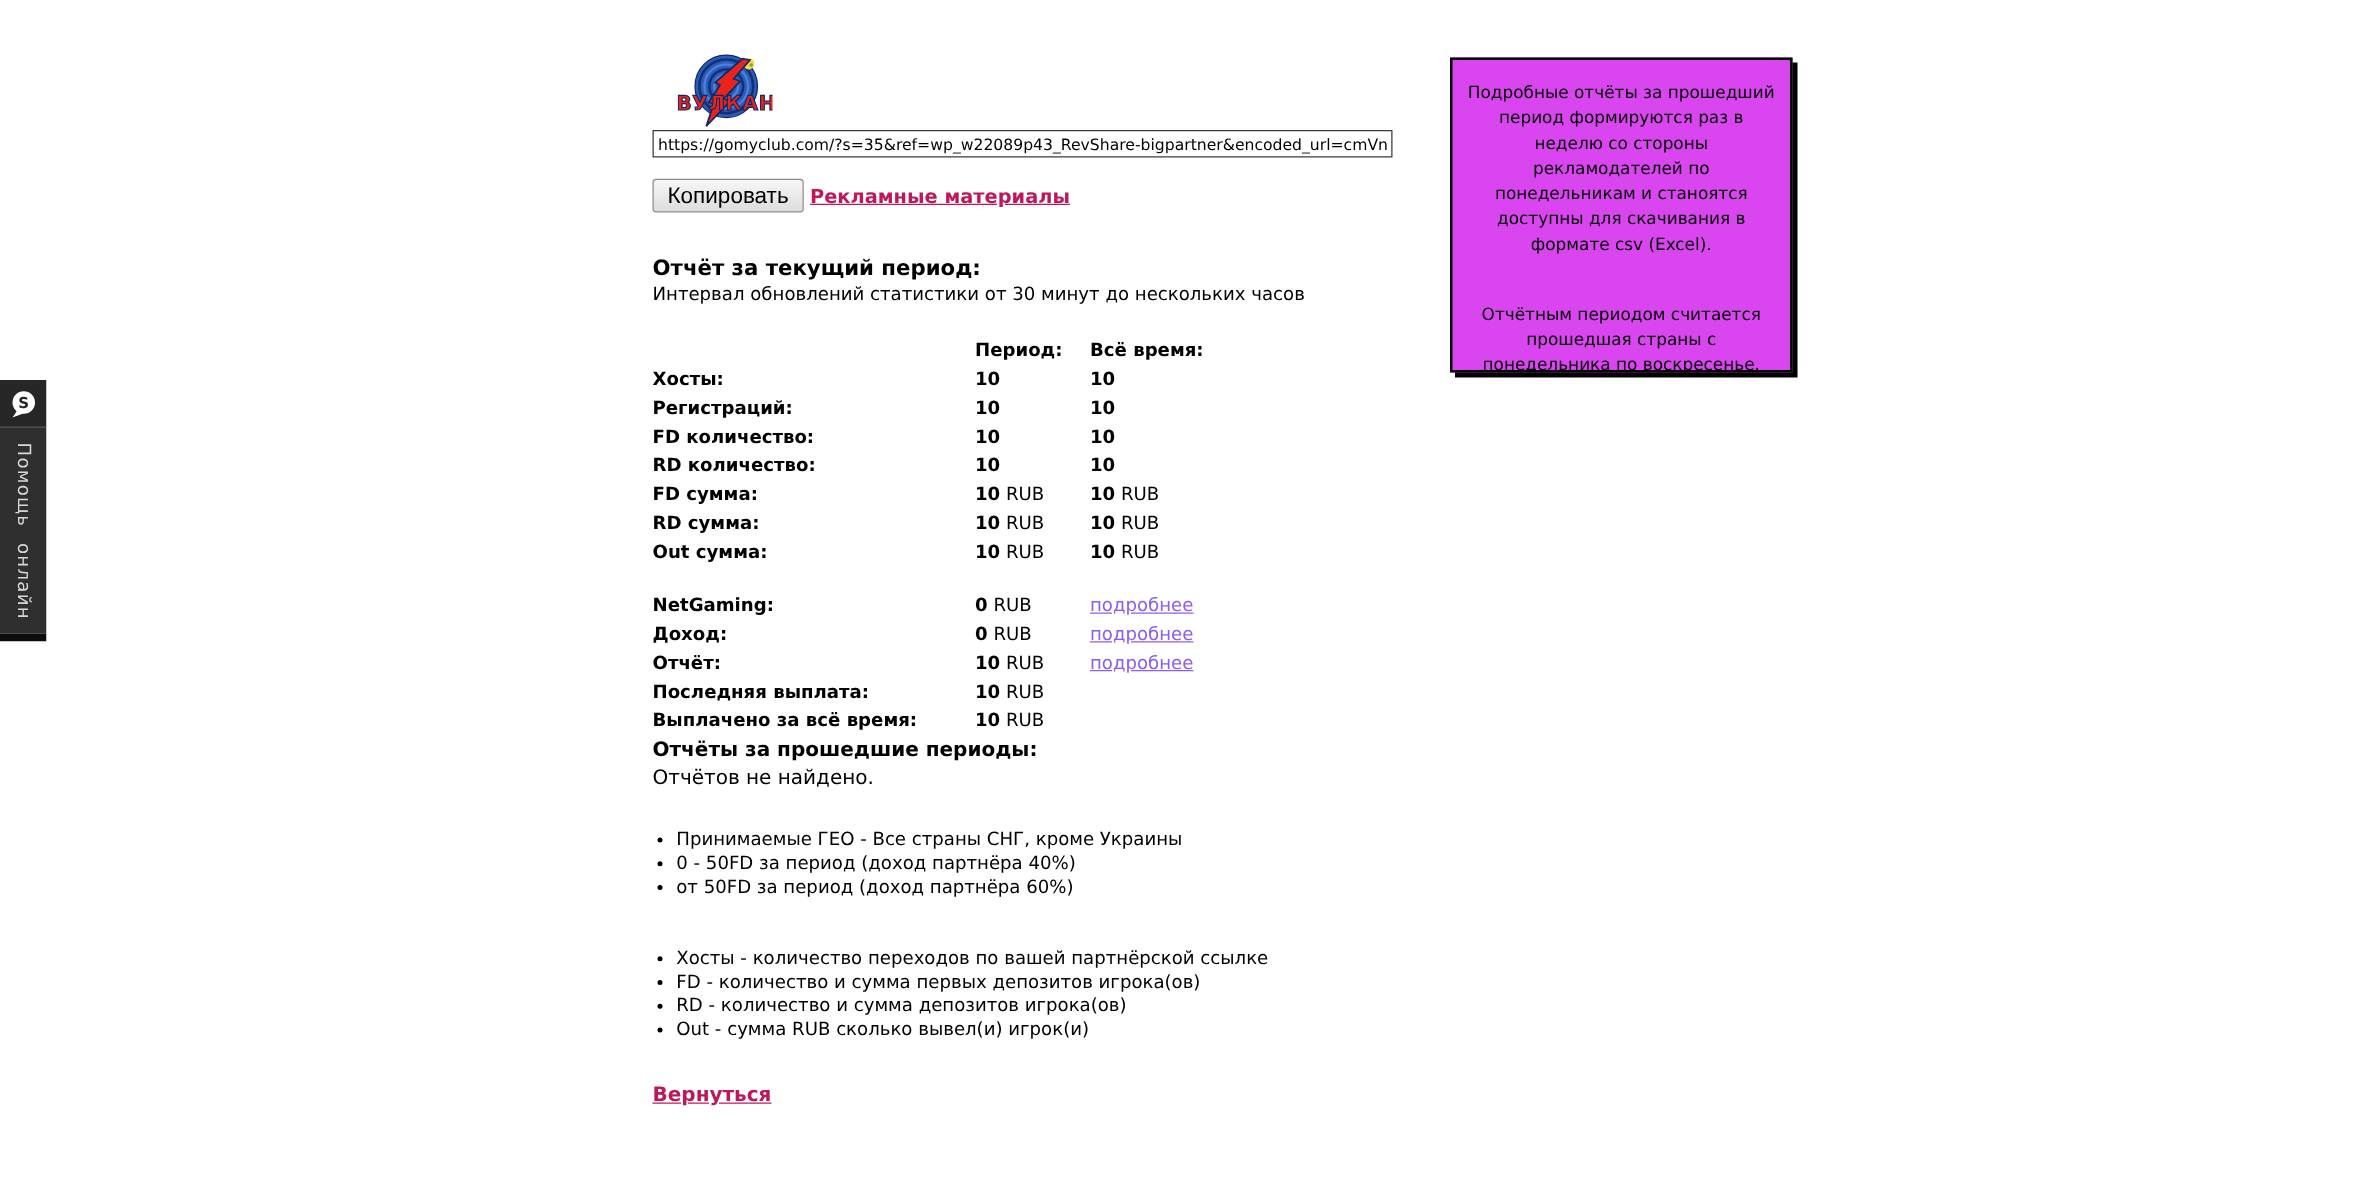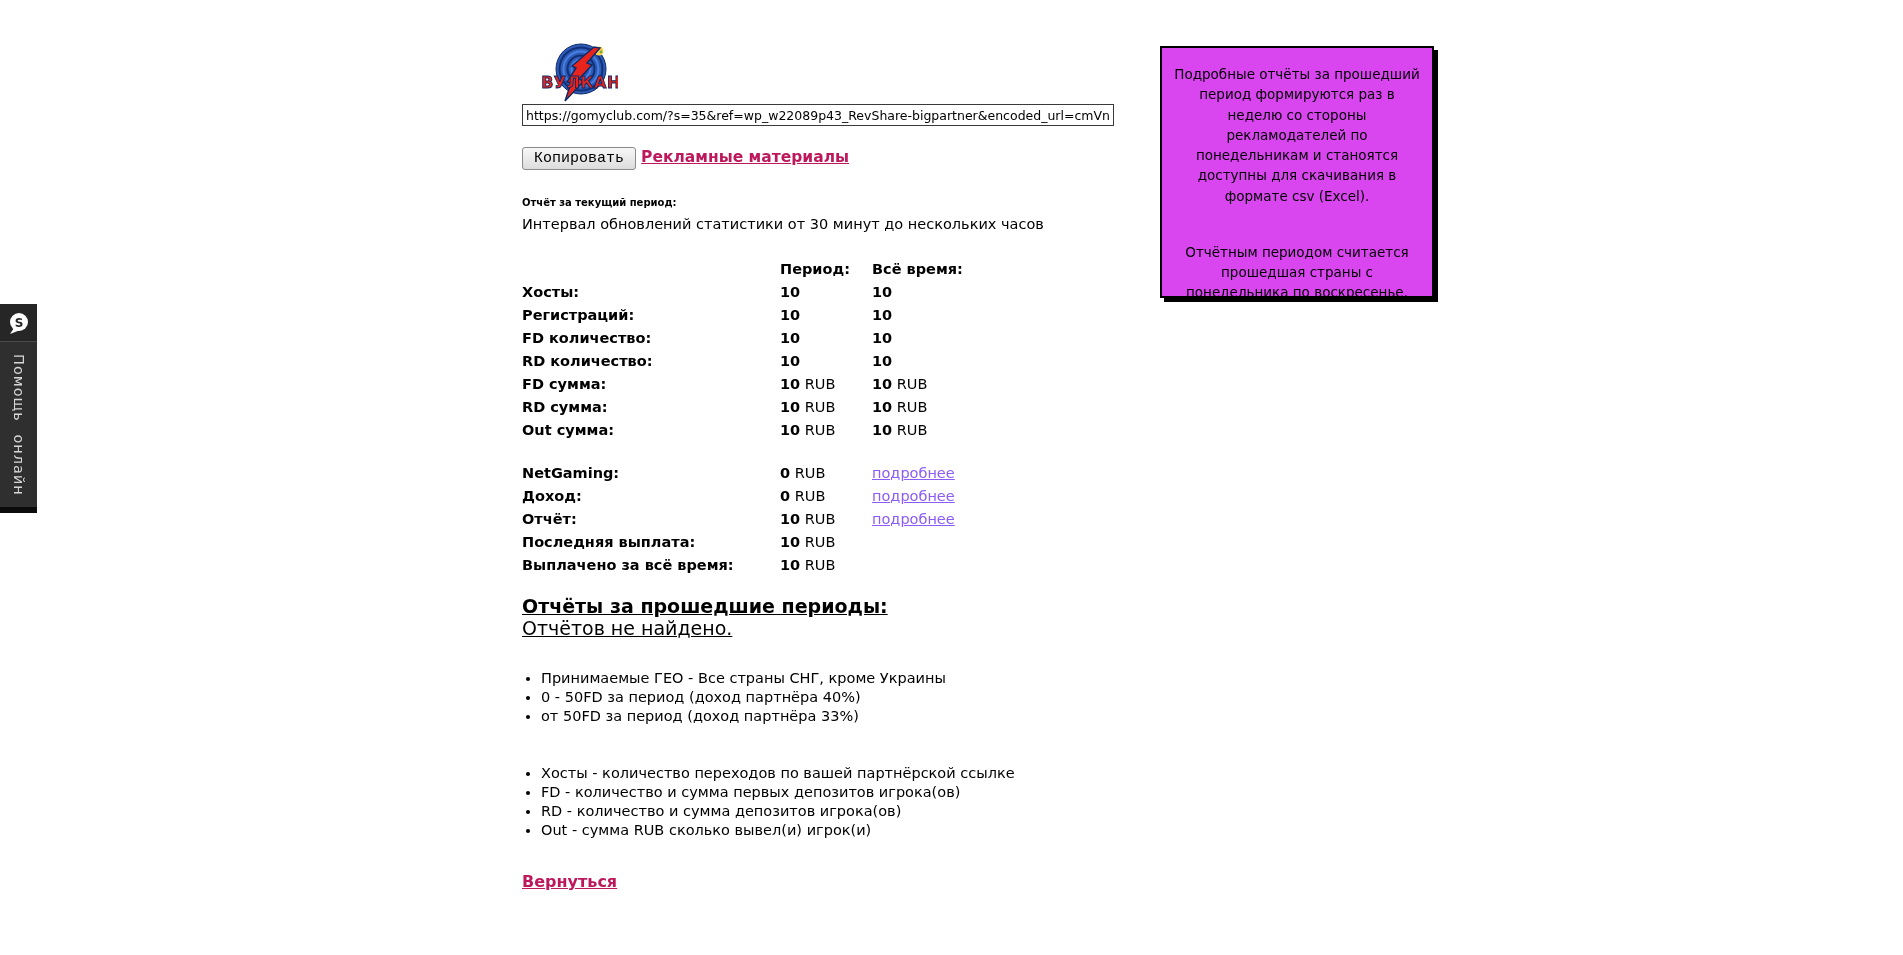--- a/index.html
+++ b/index.html
@@ -10,37 +10,37 @@
   }
   
   .main{position:absolute;left:522px;top:42px;width:660px;}
   .logo{display:block;width:76px;height:62px;margin-left:20px;}
   .url-input{
     display:block;width:592px;height:22px;box-sizing:border-box;
     border:1px solid #3a3a3a;border-radius:0;background:#fff;
     font-family:inherit;font-size:12.5px;padding:1px 3px;color:#000;
   }
   .copy-btn{
-    margin-top:4px;font-family:Liberation Mono, monospace;font-size:15px;color:#000;
+    margin-top:4px;font-family:Liberation Sans, sans-serif;font-size:18px;color:#000;
     padding:2px 11px;background:linear-gradient(#f7f7f7,#dddddd);
     border:1px solid #8a8a8a;border-radius:3px;cursor:pointer;
   }
   .red-link{color:#be185d;font-weight:bold;text-decoration:underline;cursor:pointer;}
   .promo{display:inline-block;margin-top:22px;font-size:15.5px;}
-  .sec-title{margin-top:24px;font-weight:bold;font-size:10px;line-height:18px;}
+  .sec-title{margin-top:36px;font-weight:bold;font-size:17px;line-height:18px;}
   .sec-note{margin-top:3px;font-size:14.5px;line-height:18px;}
   .stats{margin-top:25px;font-size:14.5px;}
   .srow{display:grid;grid-template-columns:258px 92px auto;line-height:23px;}
   .srow .lbl{font-weight:bold;}
   .srow b{font-weight:bold;}
   .unit{font-weight:normal;}
   .head span{font-weight:bold;}
   .summary{margin-top:20px;font-size:14.5px;}
   .details-link{color:#8b5cf6;text-decoration:underline;cursor:pointer;font-weight:normal;}
-  .past{margin-top:18px;font-size:19px;line-height:22px;text-decoration:underline;}
+  .past{font-size:16px;line-height:22px;}
   .past .ttl{font-weight:bold;}
   ul.blist{margin:30px 0 0 0;padding-left:19px;font-size:14.5px;}
   ul.blist li{line-height:19px;}
   ul.blist.second{margin-top:38px;}
   .back{display:inline-block;margin-top:32px;font-size:16px;}
   
   .info-box{
     position:absolute;left:1160px;top:46px;width:274px;height:252px;box-sizing:border-box;
     border:2px solid #000;box-shadow:4px 4px 0 #000;background:#d946ef;
     text-align:center;font-size:13.5px;line-height:1.5;padding:16px 12px;
@@ -161,21 +161,21 @@
   </div>
 
   <div class="past">
     <div class="ttl">Отчёты за прошедшие периоды:</div>
     <div>Отчётов не найдено.</div>
   </div>
 
   <ul class="blist">
     <li>Принимаемые ГЕО - Все страны СНГ, кроме Украины</li>
     <li>0 - 50FD за период (доход партнёра 40%)</li>
-    <li>от 50FD за период (доход партнёра 33%)</li>
+    <li>от 50FD за период (доход партнёра 60%)</li>
   </ul>
 
   <ul class="blist second">
     <li>Хосты - количество переходов по вашей партнёрской ссылке</li>
     <li>FD - количество и сумма первых депозитов игрока(ов)</li>
     <li>RD - количество и сумма депозитов игрока(ов)</li>
     <li>Out - сумма RUB сколько вывел(и) игрок(и)</li>
   </ul>
 
   <a class="red-link back">Вернуться</a>

